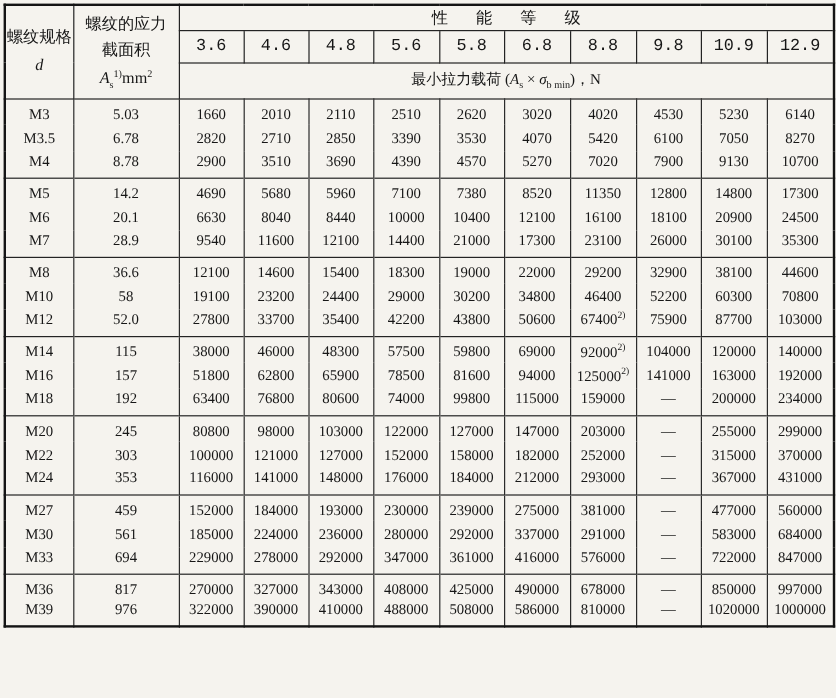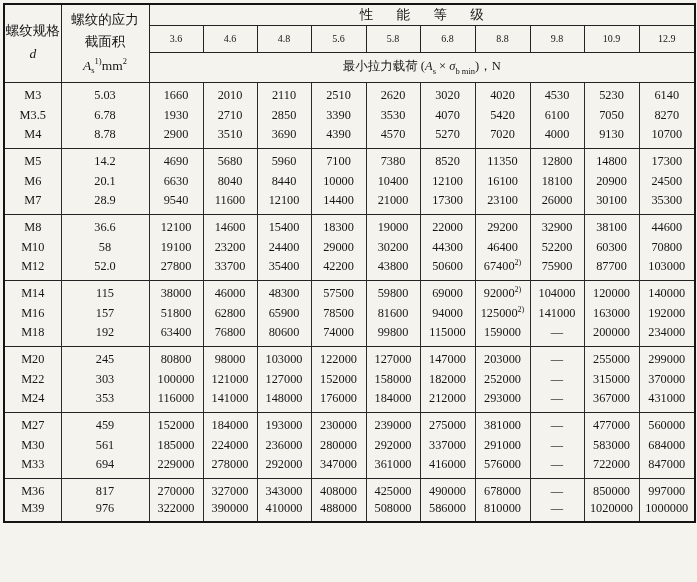--- a/index.html
+++ b/index.html
@@ -27,21 +27,21 @@
     text-align: center;
     vertical-align: middle;
     font-weight: normal;
     padding: 0;
     overflow: hidden;
     white-space: nowrap;
   }
   
   thead th { border: 1px solid #232323; }
   tr.hdr-perf th { height: 21px; font-size: 13.5px; }
-  tr.hdr-classes th { height: 27px; font-size: 10px; }
+  tr.hdr-classes th { height: 27px; font-size: 14px; font-family: Liberation Mono, monospace; }
   tr.hdr-subtitle th { height: 30px; font-size: 12.5px; }
   .perf-label { letter-spacing: 10px; padding-left: 10px; }
   .hdr-col1, .hdr-col2 { font-size: 12.5px; line-height: 1.7; }
   .sym { font-style: italic; }
   sub { font-size: 8.5px; }
   sup { font-size: 8.5px; }
   
   tbody td {
     border-left: 1px solid #2b2b2b;
     border-right: 1px solid #2b2b2b;
@@ -115,42 +115,42 @@
           <td>2620</td>
           <td>3020</td>
           <td>4020</td>
           <td>4530</td>
           <td>5230</td>
           <td>6140</td>
         </tr>
         <tr>
           <td>M3.5</td>
           <td>6.78</td>
-          <td>1930</td>
+          <td>2820</td>
           <td>2710</td>
           <td>2850</td>
           <td>3390</td>
           <td>3530</td>
           <td>4070</td>
           <td>5420</td>
           <td>6100</td>
           <td>7050</td>
           <td>8270</td>
         </tr>
         <tr class="group-last">
           <td>M4</td>
           <td>8.78</td>
           <td>2900</td>
           <td>3510</td>
           <td>3690</td>
           <td>4390</td>
           <td>4570</td>
           <td>5270</td>
           <td>7020</td>
-          <td>4000</td>
+          <td>7900</td>
           <td>9130</td>
           <td>10700</td>
         </tr>
         <tr class="group-first">
           <td>M5</td>
           <td>14.2</td>
           <td>4690</td>
           <td>5680</td>
           <td>5960</td>
           <td>7100</td>
@@ -204,21 +204,21 @@
           <td>44600</td>
         </tr>
         <tr>
           <td>M10</td>
           <td>58</td>
           <td>19100</td>
           <td>23200</td>
           <td>24400</td>
           <td>29000</td>
           <td>30200</td>
-          <td>44300</td>
+          <td>34800</td>
           <td>46400</td>
           <td>52200</td>
           <td>60300</td>
           <td>70800</td>
         </tr>
         <tr class="group-last">
           <td>M12</td>
           <td>52.0</td>
           <td>27800</td>
           <td>33700</td>

